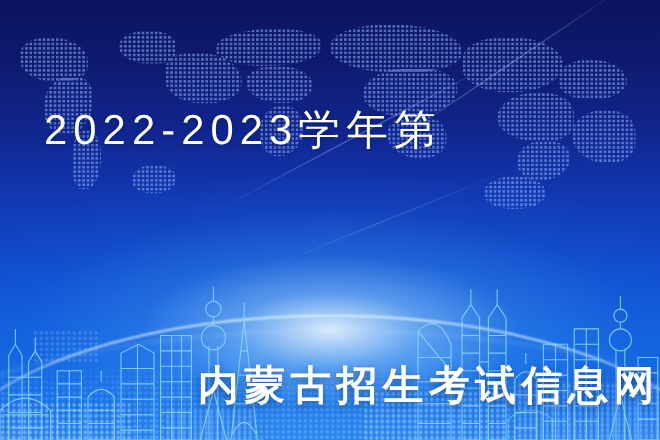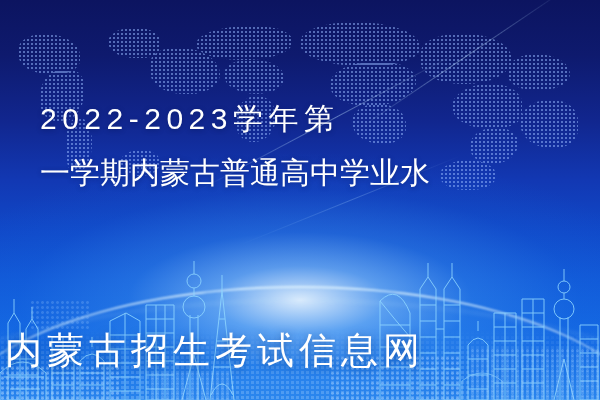--- a/index.html
+++ b/index.html
@@ -117,43 +117,43 @@
     pointer-events: none;
   }
 
   
   .headline {
     position: absolute;
     left: 40px;
     top: 92px;
     width: 560px;
     color: #ffffff;
-    font-size: 30px;
+    font-size: 38px;
     line-height: 54px;
     font-weight: 400;
     letter-spacing: 0px;
     white-space: nowrap;
     text-shadow: 0 1px 5px rgba(0,20,80,.45);
   }
   .headline .ln { display: block; }
   .headline .ln1 { letter-spacing: 5.5px; }
 
   
   .subtitle {
     position: absolute;
     left: 0;
     top: 328px;
     width: 600px;
-    text-align: left;
+    text-align: right;
     color: #ffffff;
     font-size: 37px;
     line-height: 46px;
     letter-spacing: 5px;
     text-indent: 5px;
-    font-weight: 400;
+    font-weight: 700;
     white-space: nowrap;
     text-shadow: 0 2px 8px rgba(0,40,110,.5);
   }
 </style>
 </head>
 <body>
 
 <div id="banner">
 
   <div class="worldmap">
@@ -269,18 +269,17 @@
 
   <div class="pixelfloor"></div>
   <div class="pixelblock" style="left:0;   top:366px; width:120px; height:34px; opacity:.55;"></div>
   <div class="pixelblock" style="left:150px;top:372px; width:80px;  height:28px; opacity:.4;"></div>
   <div class="pixelblock" style="left:330px;top:356px; width:130px; height:44px; opacity:.5;"></div>
   <div class="pixelblock" style="left:470px;top:348px; width:130px; height:52px; opacity:.45;"></div>
   <div class="pixelblock" style="left:30px; top:300px; width:60px;  height:30px; opacity:.3;"></div>
 
   <div class="headline">
     <span class="ln ln1">2022-2023学年第</span>
-    <span class="ln ln2">一学期内蒙古普通高中学业水</span>
   </div>
 
   <div class="subtitle">内蒙古招生考试信息网</div>
 
 </div>
 
 </body></html>

